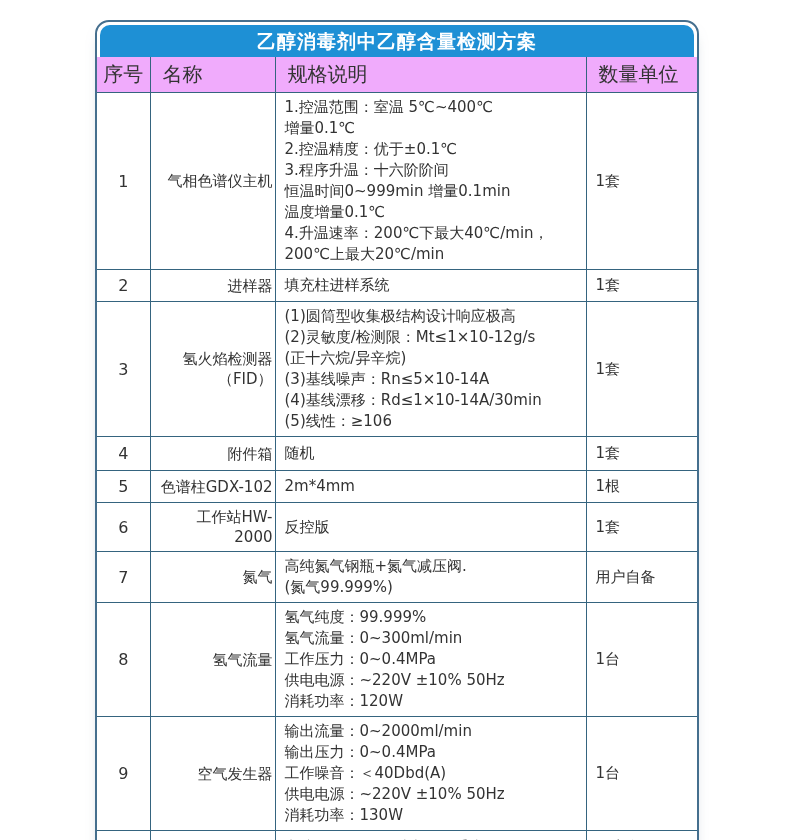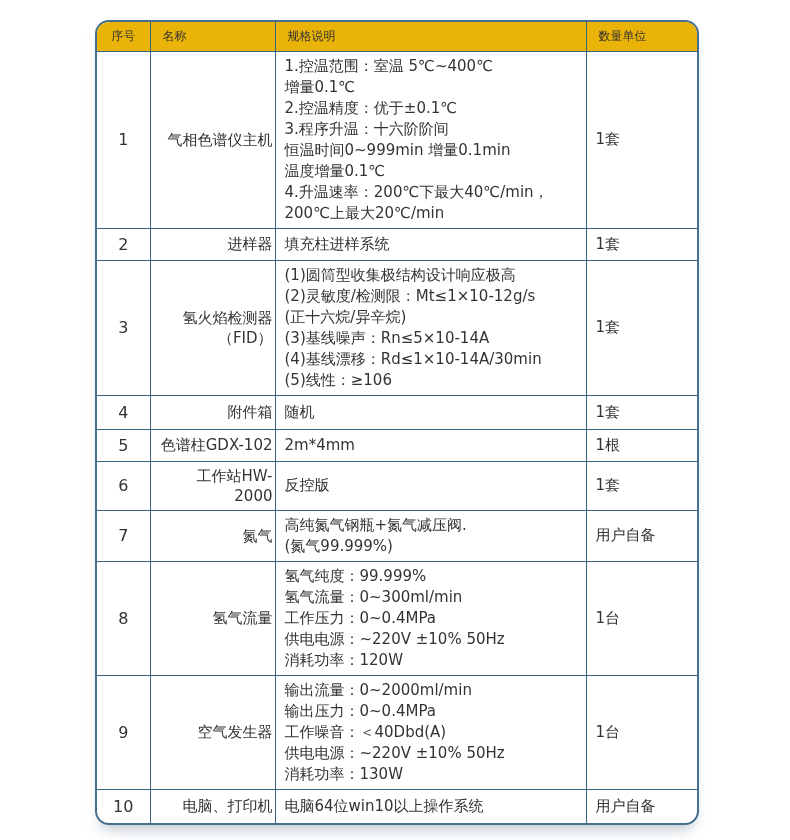--- a/index.html
+++ b/index.html
@@ -55,25 +55,25 @@
   .spec-table tr > *:first-child { border-left: none; }
   .spec-table tr > *:last-child  { border-right: none; }
   .spec-table tr:first-child > * { border-top: none; padding-left: 12px; }
   .spec-table tr:last-child > *  { border-bottom: none; }
 
   .col-no   { width: 53px;  }
   .col-name { width: 125px; }
   .col-spec { width: 311px; }
 
   .spec-table th {
-    font-size: 12px;
+    font-size: 20px;
     text-align: left;
     padding: 4px 8px;
     height: 29px;
-    background: #eab308;
+    background: #f0abfc;
   }
   .spec-table th.c-no { text-align: center; padding: 4px 2px; }
 
   td.cell-no {
     text-align: center;
     font-size: 16px;
   }
   td.cell-name {
     font-size: 15px;
     padding: 4px 2px 4px 8px;
@@ -100,20 +100,23 @@
   tr.r8  > td { height: 108px; }
   tr.r9  > td { height: 113px; }
   tr.r10 > td { height: 34px; }
 </style>
 </head>
 <body>
 
 <div class="page">
   <div class="card">
 
+    <div class="title-bar">
+      <span class="title-text">乙醇消毒剂中乙醇含量检测方案</span>
+    </div>
 
     <table class="spec-table">
       <colgroup>
         <col class="col-no">
           <col class="col-name">
           <col class="col-spec">
           <col>
       </colgroup>
 
       <tbody>

